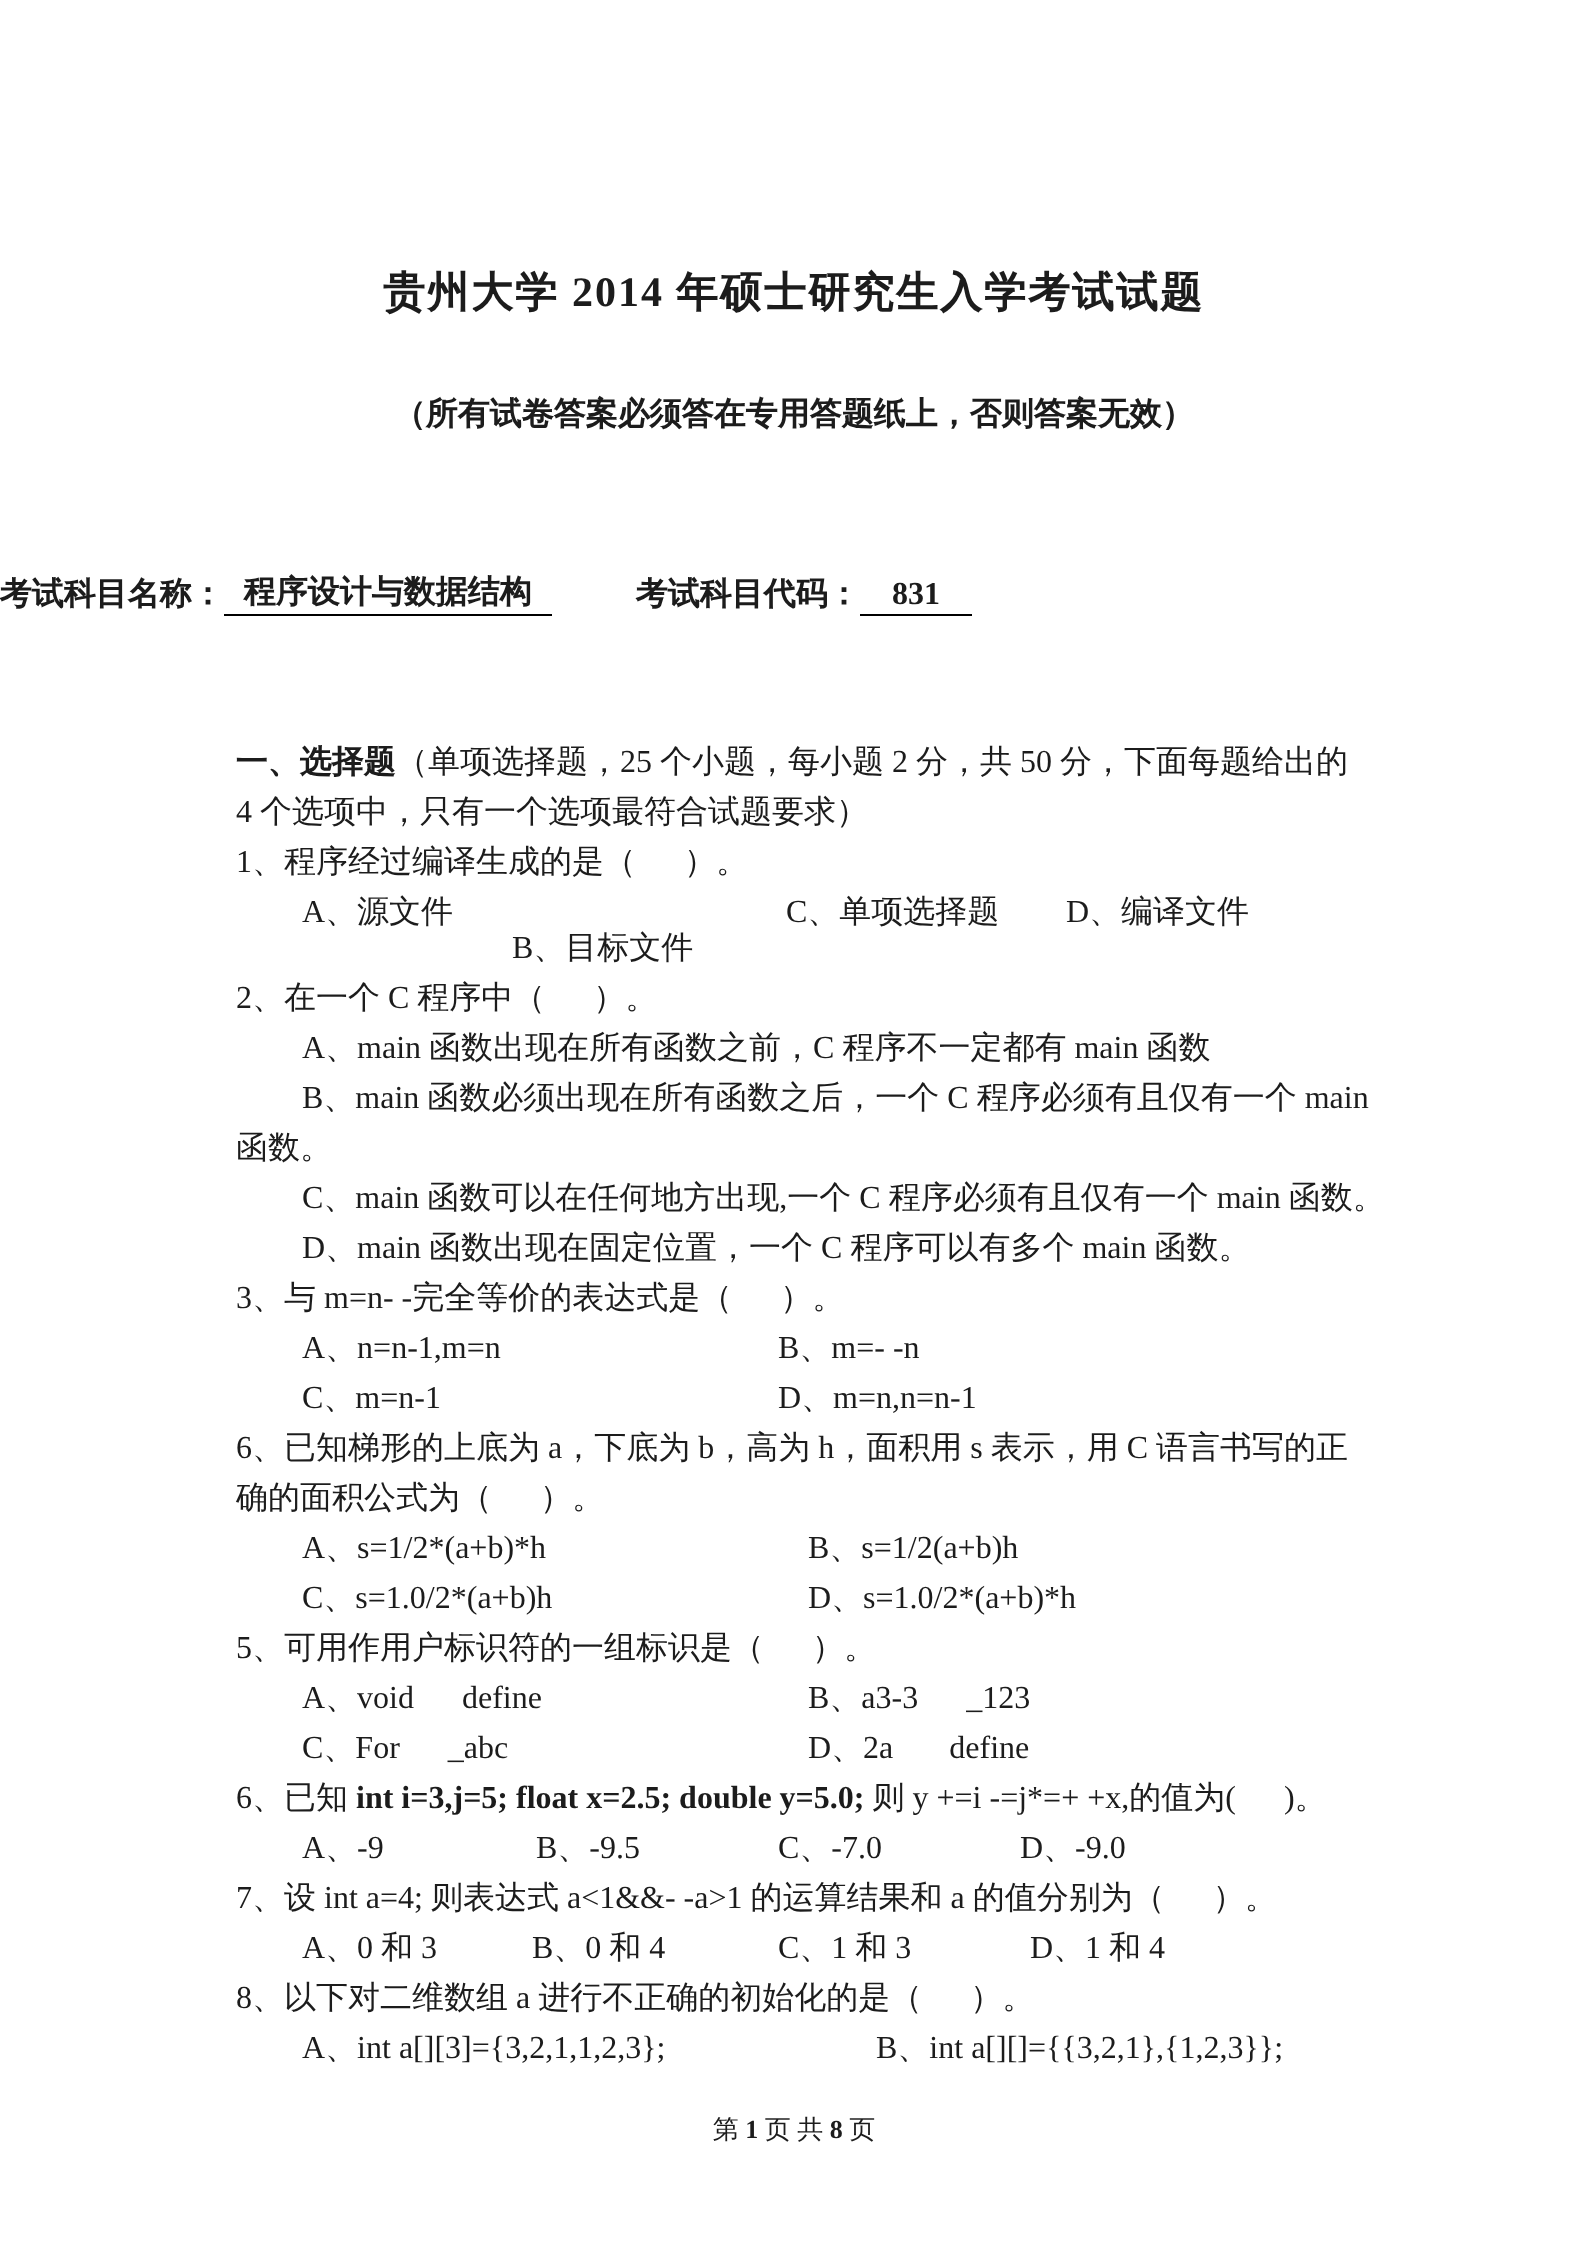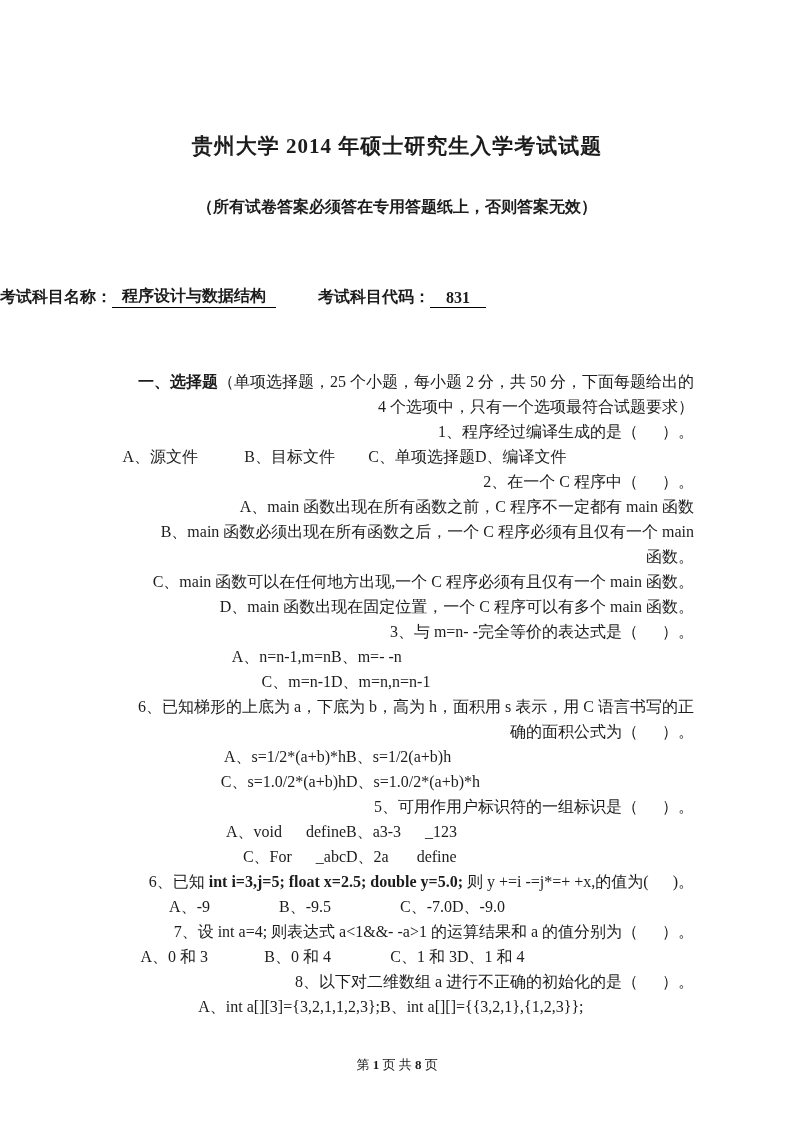--- a/index.html
+++ b/index.html
@@ -33,33 +33,32 @@
     font-size: 16px;
     font-weight: 700;
     white-space: pre;
   }
   .u { border-bottom: 1.5px solid #000; }
   .pad-a { padding: 0 10px; }
   .pad-b { padding: 0 16px; }
   .gap { margin-left: 42px; }
   .content {
     margin-top: 61px;
-    padding-left: 60px;
+    padding-left: 118px;
     padding-right: 100px;
     font-size: 16px;
-    text-align: right;
   }
   .line { line-height: 25px; white-space: pre; }
   .ind { padding-left: 33px; }
   .opt { display: flex; padding-left: 33px; }
   .opt span { white-space: pre; }
   .b { font-weight: 700; }
   .w105 { width: 105px; } .w115 { width: 115px; } .w117 { width: 117px; }
   .w121 { width: 121px; } .w123 { width: 123px; } .w126 { width: 126px; }
-  .w137 { width: 137px; } .w140 { width: 140px; }
+  .w137 { width: 137px; margin-top: 18px; } .w140 { width: 140px; }
   .w238 { width: 238px; } .w253 { width: 253px; } .w287 { width: 287px; }
   .footer {
     position: absolute;
     top: 1056px;
     left: 0;
     right: 0;
     text-align: center;
     font-size: 13px;
     white-space: pre;
   }

